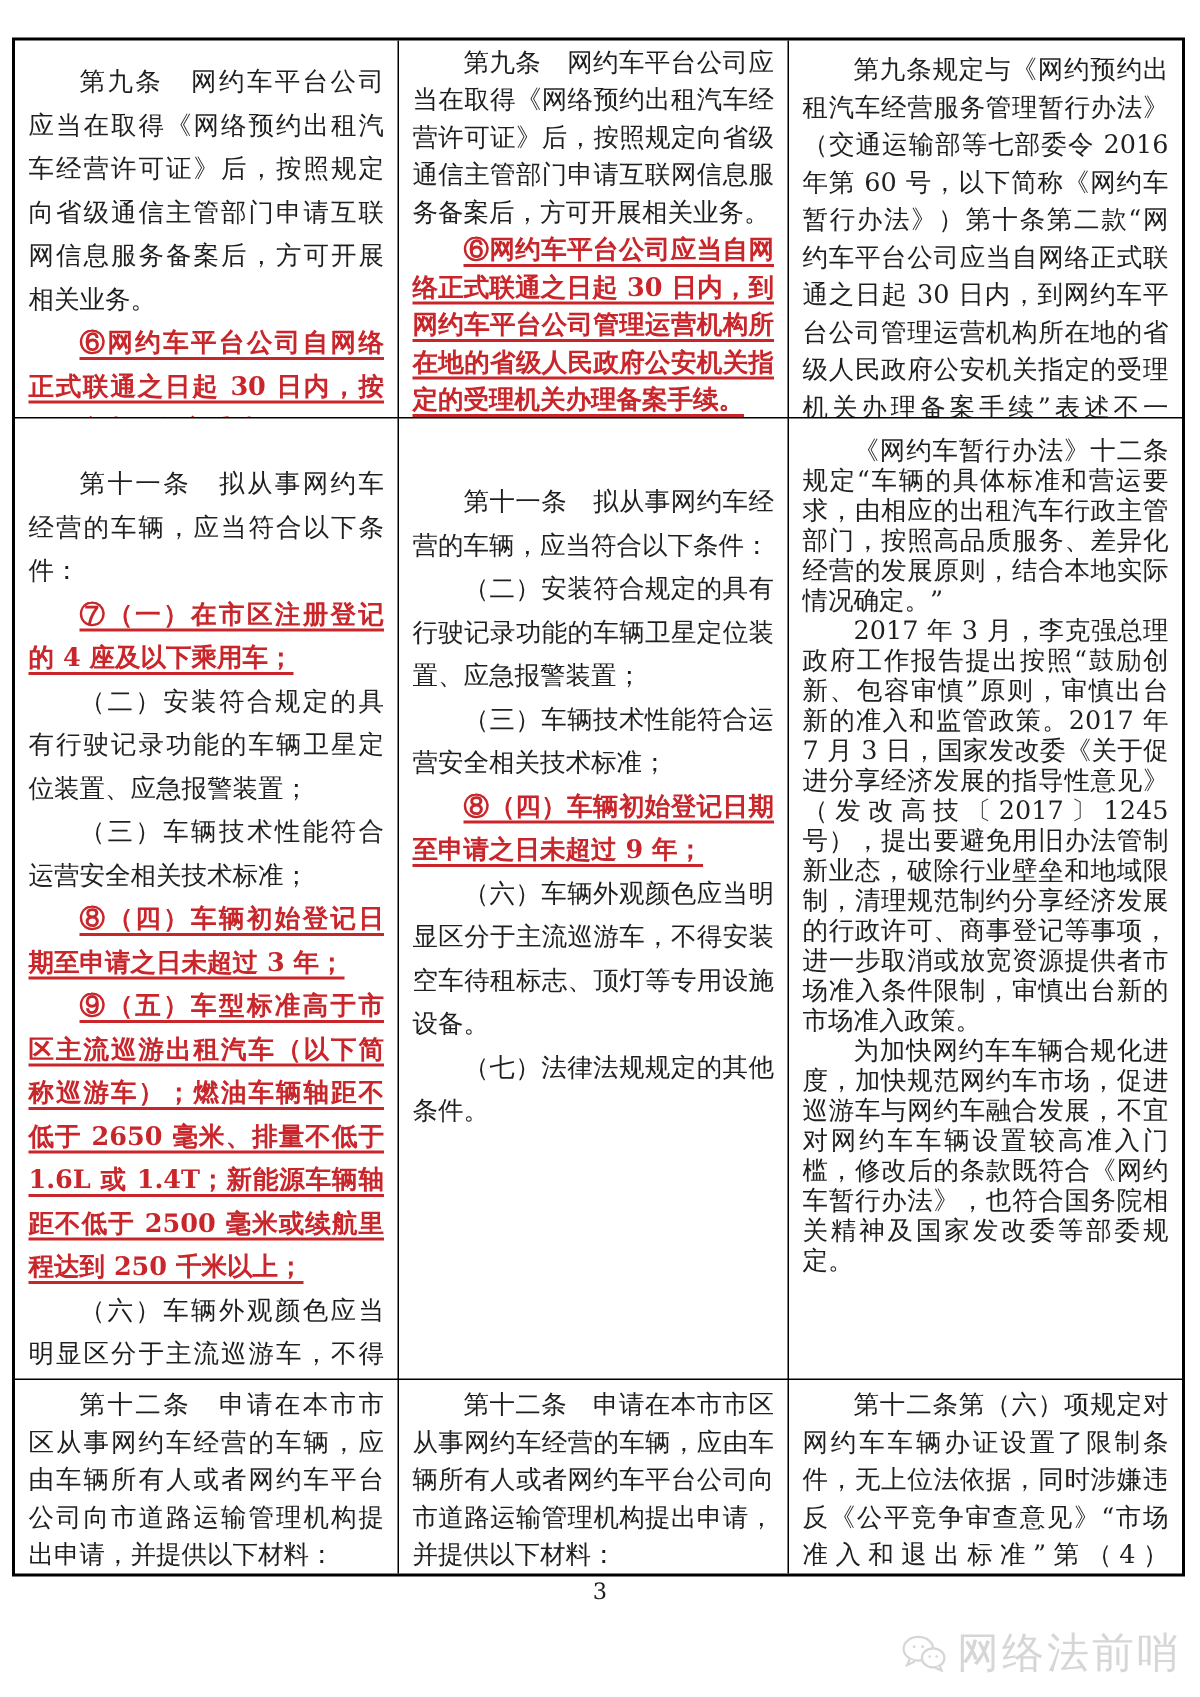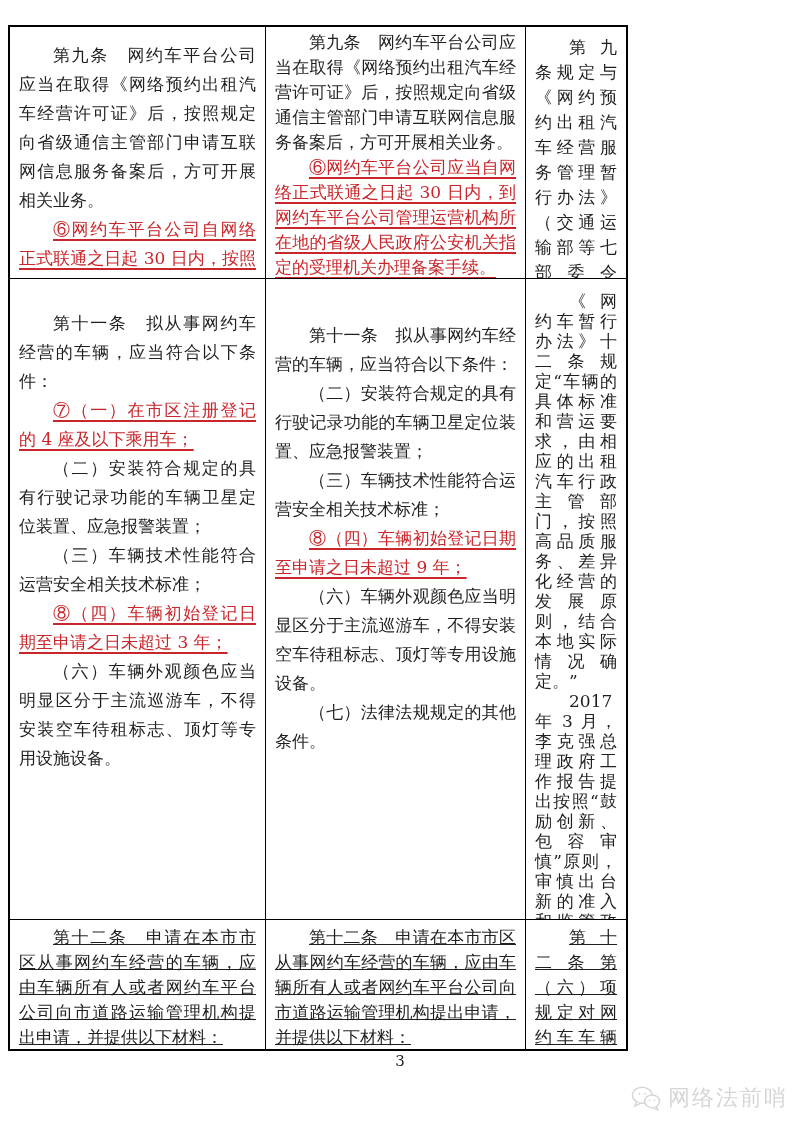--- a/index.html
+++ b/index.html
@@ -2,21 +2,21 @@
 <html style="--hl: #c9262b; --wm: #d6d6d6;"><head>
 <meta charset="utf-8">
 <style>
   html,body{margin:0;padding:0;}
   body{
     width:800px;height:1131px;background:#ffffff;position:relative;
     font-family:"DejaVu Serif","Liberation Serif",serif;
     color:#1f1f1f;overflow:hidden;
   }
   .doc-table{
-    position:absolute;left:8px;top:25px;width:620px;box-sizing:border-box;
+    position:absolute;left:8px;top:25px;width:782px;box-sizing:border-box;
     border:2px solid #000;
     display:grid;
     grid-template-columns:256px 260px 1fr;
     grid-template-rows:252px 641px 129px;
   }
   .cell{
     box-sizing:border-box;
     border-right:1px solid #000;
     border-bottom:1px solid #000;
     padding:6px 9px;
@@ -34,39 +34,39 @@
   
   .r0c0{padding-top:14px;}
   .r0c1 p{line-height:25px;}
   .r0c1{padding-top:3px;}
   .r0c2 p{line-height:25px;}
   .r0c2{padding-top:8px;}
   .r1c0{padding-top:30px;}
   .r1c1{padding-top:42px;}
   .r1c2{padding-top:12px;}
   .r1c2 p{line-height:20px;}
-  .last-row p{line-height:25px;text-decoration:underline;}
+  .last-row p{line-height:25px;}
   .last-row{padding-top:5px;}
   .hl{
     color:var(--hl,#c9262b);
-    font-weight:normal;
+    font-weight:bold;
     text-decoration:underline;
     text-decoration-thickness:2px;
     text-underline-offset:4px;
   }
   .page-number{
     position:absolute;left:0;right:0;top:1052px;
     text-align:center;font-size:15px;color:#1f1f1f;
   }
   .watermark{
     position:absolute;right:12px;top:1083px;
     display:flex;align-items:center;gap:7px;
     color:var(--wm,#d6d6d6);
     font-family:"DejaVu Sans","Liberation Sans",sans-serif;
-    font-size:22px;letter-spacing:2px;
+    font-size:28px;letter-spacing:2px;
   }
   .watermark svg{display:block;}
 </style>
 </head>
 <body>
 
 <div class="doc-table" id="table-root">
     <div class="cell r0c0">
       <p>第九条　网约车平台公司应当在取得《网络预约出租汽车经营许可证》后，按照规定向省级通信主管部门申请互联网信息服务备案后，方可开展相关业务。</p>
       <p class="hl">⑥网约车平台公司自网络正式联通之日起 30 日内，按照规定办理备案手续。</p>
@@ -77,20 +77,21 @@
     </div>
     <div class="cell r0c2 last-col">
       <p>第九条规定与《网约预约出租汽车经营服务管理暂行办法》（交通运输部等七部委令 2016 年第 60 号，以下简称《网约车暂行办法》）第十条第二款“网约车平台公司应当自网络正式联通之日起 30 日内，到网约车平台公司管理运营机构所在地的省级人民政府公安机关指定的受理机关办理备案手续”表述不一致。</p>
     </div>
     <div class="cell r1c0">
       <p>第十一条　拟从事网约车经营的车辆，应当符合以下条件：</p>
       <p class="hl">⑦（一）在市区注册登记的 4 座及以下乘用车；</p>
       <p>（二）安装符合规定的具有行驶记录功能的车辆卫星定位装置、应急报警装置；</p>
       <p>（三）车辆技术性能符合运营安全相关技术标准；</p>
       <p class="hl">⑧（四）车辆初始登记日期至申请之日未超过 3 年；</p>
+      <p class="hl">⑨（五）车型标准高于市区主流巡游出租汽车（以下简称巡游车）；燃油车辆轴距不低于 2650 毫米、排量不低于 1.6L 或 1.4T；新能源车辆轴距不低于 2500 毫米或续航里程达到 250 千米以上；</p>
       <p>（六）车辆外观颜色应当明显区分于主流巡游车，不得安装空车待租标志、顶灯等专用设施设备。</p>
     </div>
     <div class="cell r1c1">
       <p>第十一条　拟从事网约车经营的车辆，应当符合以下条件：</p>
       <p>（二）安装符合规定的具有行驶记录功能的车辆卫星定位装置、应急报警装置；</p>
       <p>（三）车辆技术性能符合运营安全相关技术标准；</p>
       <p class="hl">⑧（四）车辆初始登记日期至申请之日未超过 9 年；</p>
       <p>（六）车辆外观颜色应当明显区分于主流巡游车，不得安装空车待租标志、顶灯等专用设施设备。</p>
       <p>（七）法律法规规定的其他条件。</p>
     </div>

